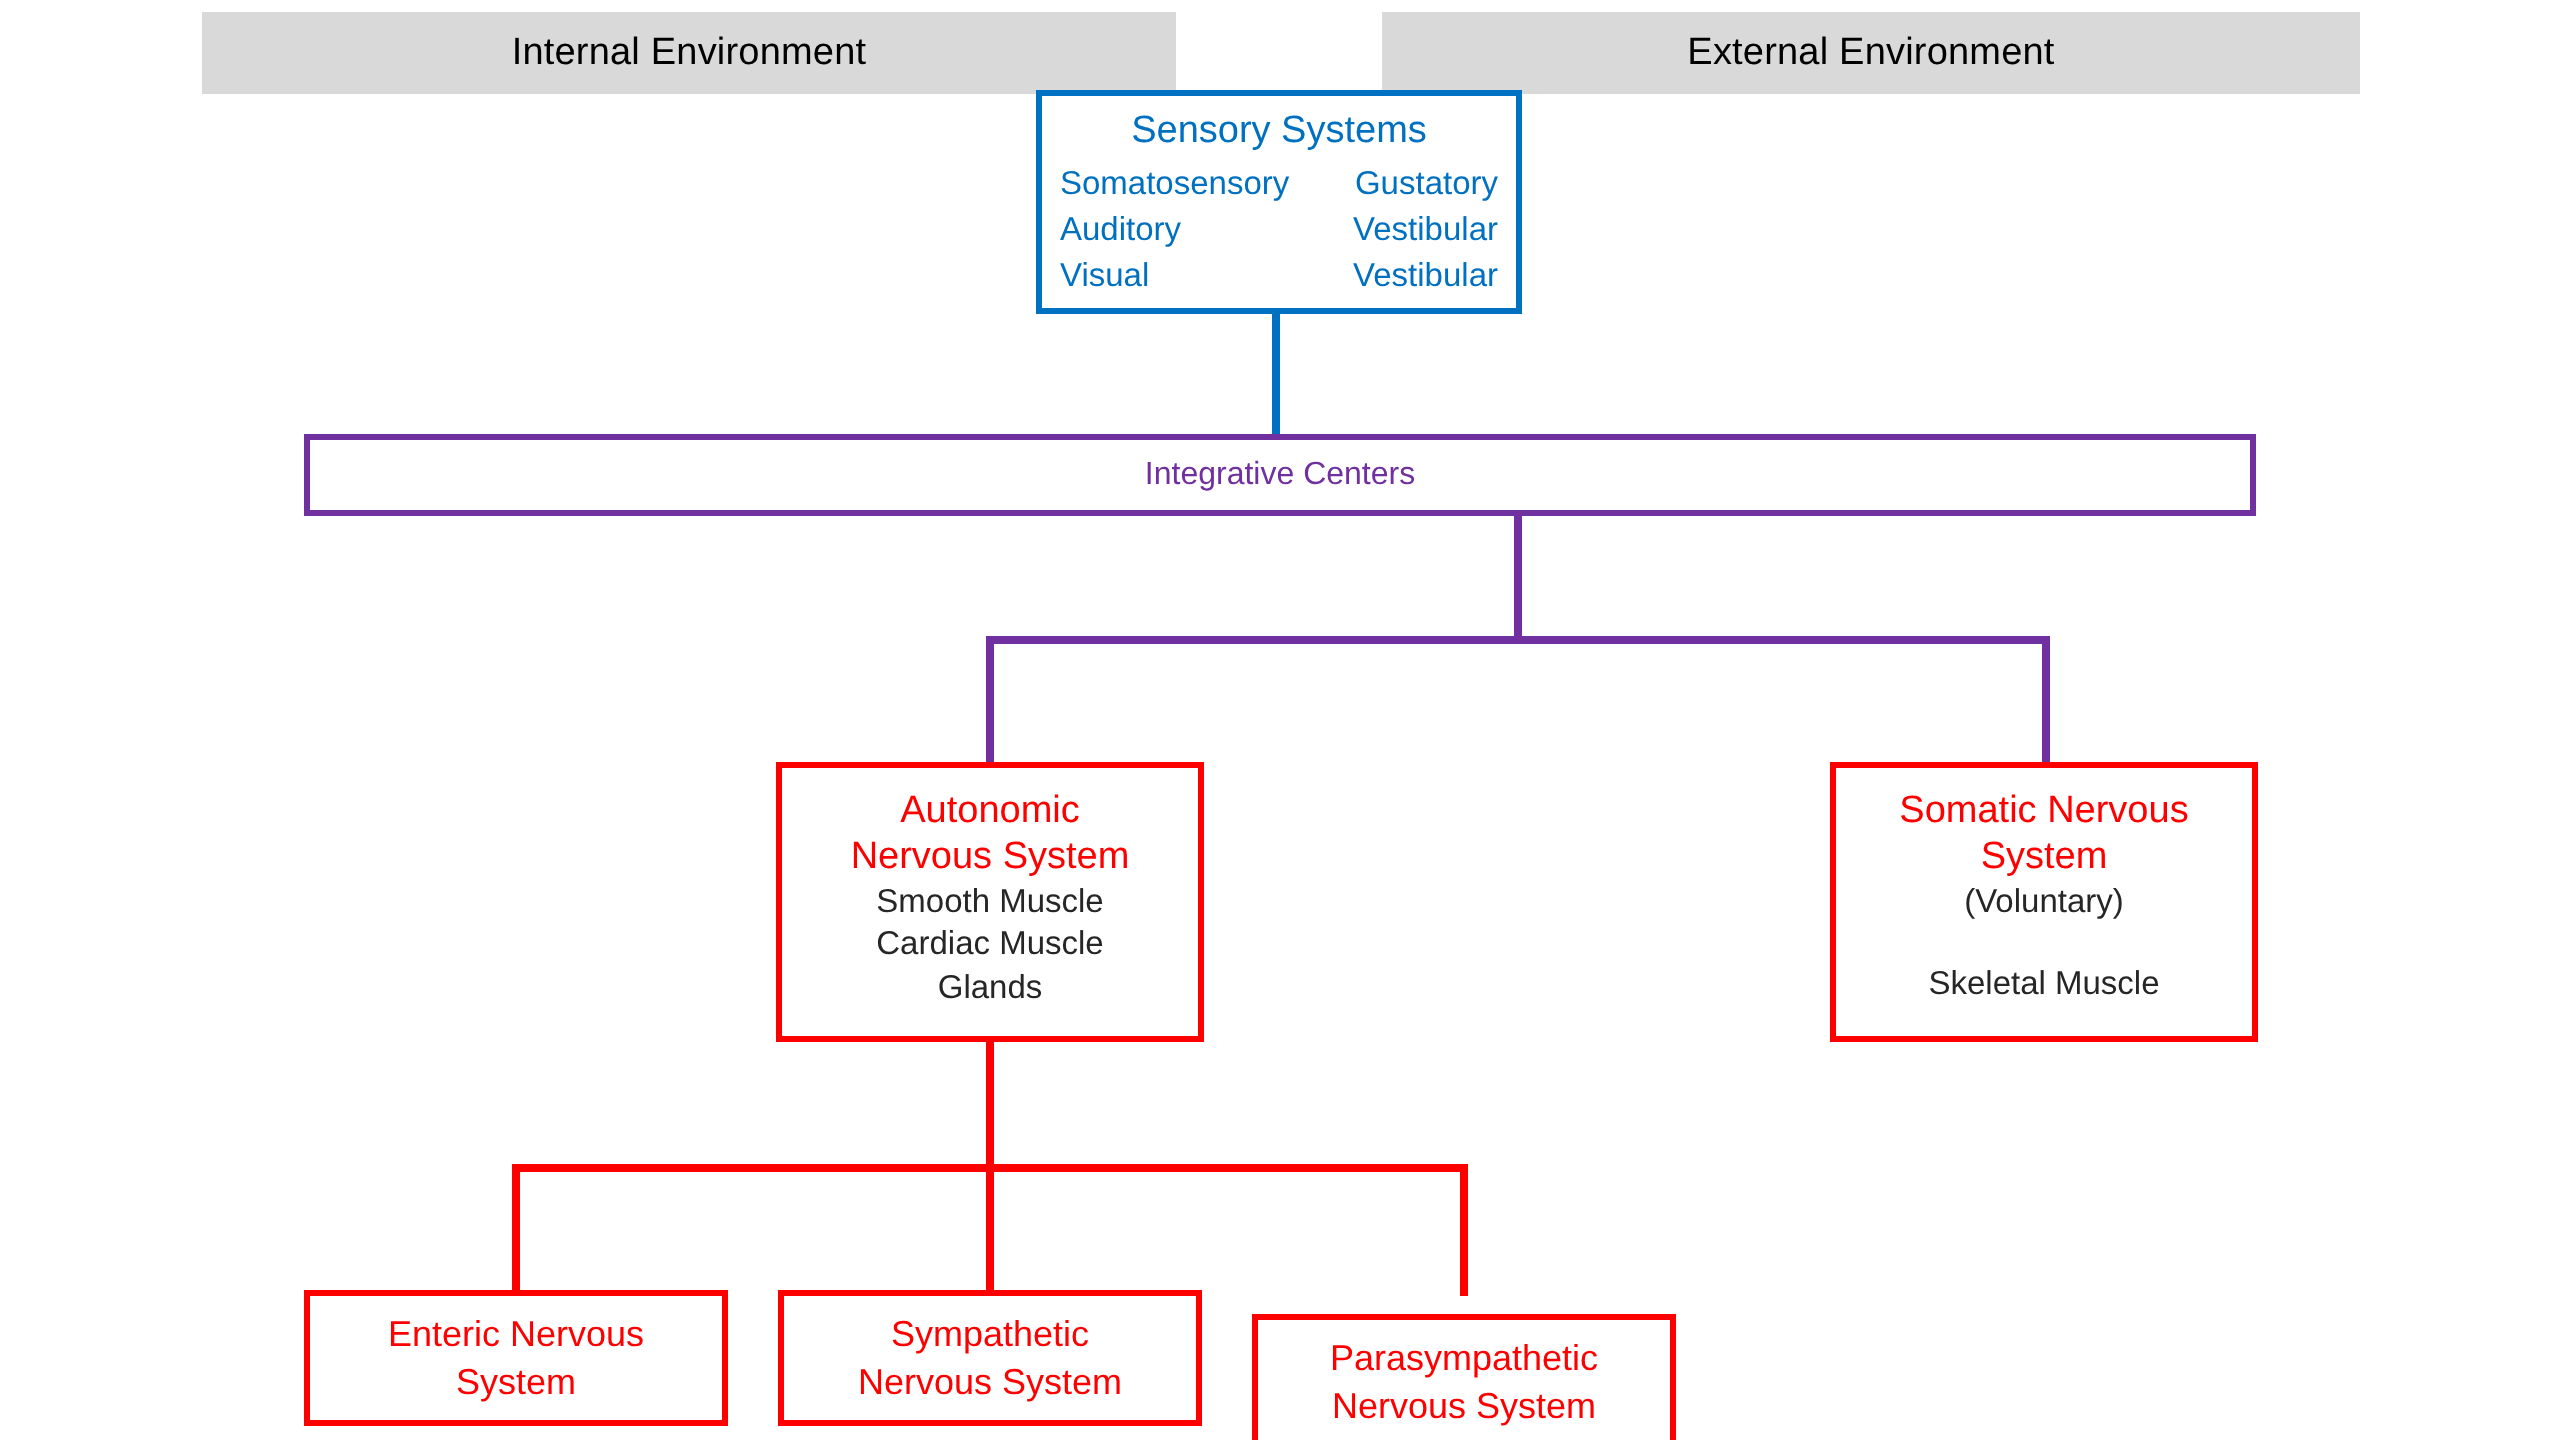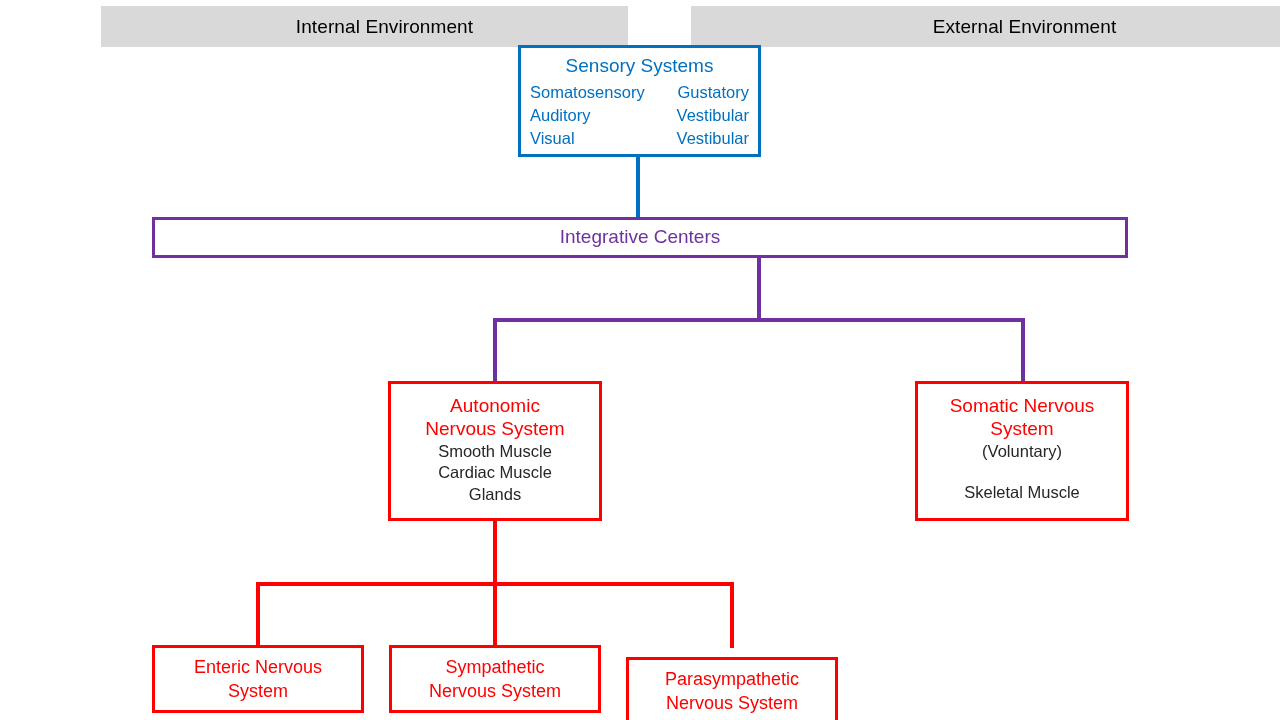--- a/index.html
+++ b/index.html
@@ -22,24 +22,23 @@
   
   .env-bar {
     position: absolute;
     background: #d9d9d9;
     color: #000000;
     display: flex;
     align-items: center;
     justify-content: center;
     font-size: 19px;
     letter-spacing: 0.1px;
-    padding-left: 40px;
   }
   #env-internal { left: 101px; top: 6px; width: 487px; height: 41px; }
-  #env-external { left: 691px; top: 6px; width: 587px; height: 41px; }
+  #env-external { left: 691px; top: 6px; width: 489px; height: 41px; }
 
   
   .node {
     position: absolute;
     box-sizing: border-box;
     background: #ffffff;
     display: flex;
     flex-direction: column;
     align-items: center;
     justify-content: flex-start;
@@ -79,21 +78,21 @@
   .sensory-col-right { text-align: right; }
 
   
   #node-integrative {
     left: 152px; top: 217px; width: 976px; height: 41px;
     border: 3px solid #7030a0;
     justify-content: center;
   }
   #node-integrative .node-title {
     color: #7030a0;
-    font-size: 19px;
+    font-size: 16px;
   }
 
   
   #node-autonomic,
   #node-somatic {
     border: 3px solid #ff0000;
     top: 381px; height: 140px;
     padding-top: 11px;
   }
   #node-autonomic { left: 388px; width: 214px; }

